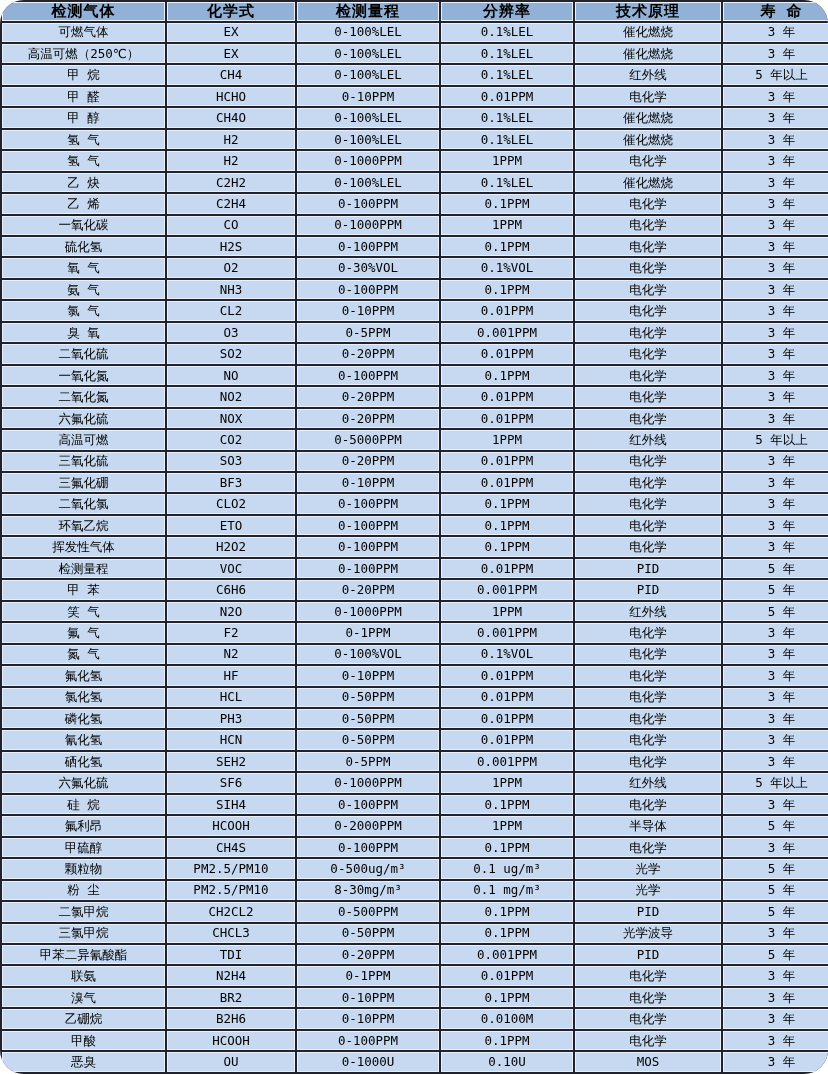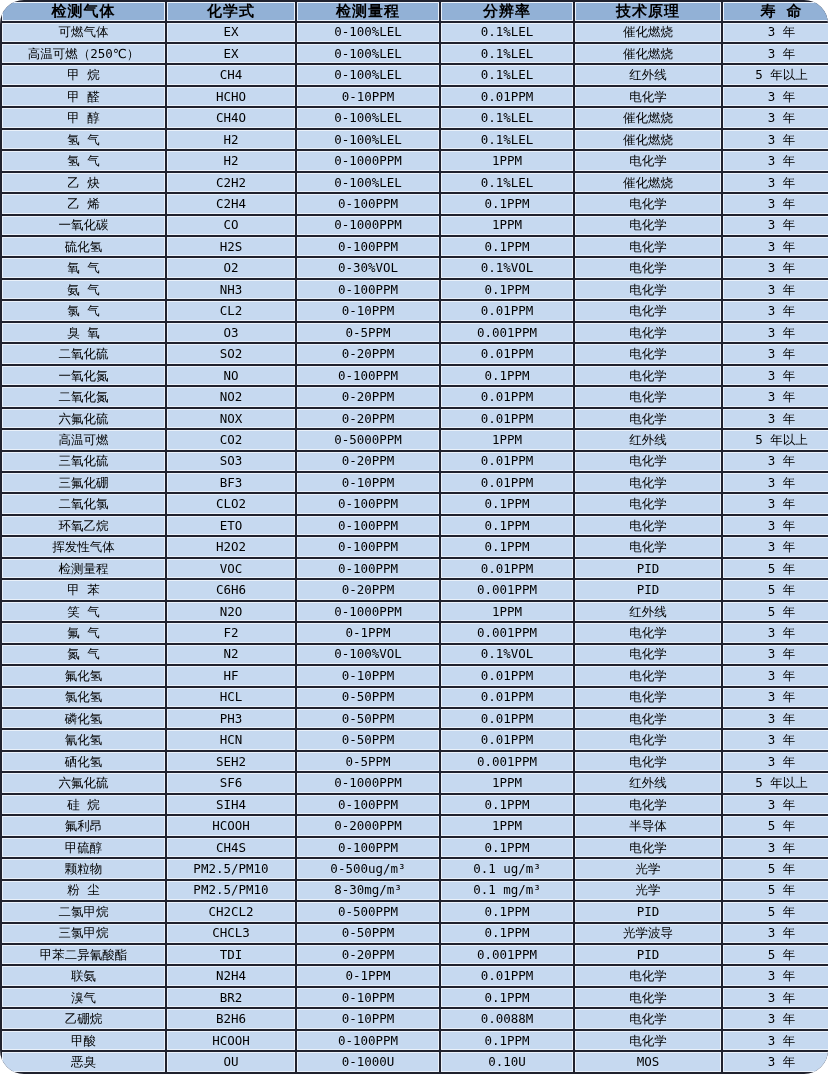--- a/index.html
+++ b/index.html
@@ -436,21 +436,21 @@
           <td class="c-formula">BR2</td>
           <td class="c-range">0-10PPM</td>
           <td class="c-resolution">0.1PPM</td>
           <td class="c-principle">电化学</td>
           <td class="c-lifespan">3 年</td>
         </tr>
         <tr>
           <td class="c-gas">乙硼烷</td>
           <td class="c-formula">B2H6</td>
           <td class="c-range">0-10PPM</td>
-          <td class="c-resolution">0.0088M</td>
+          <td class="c-resolution">0.0100M</td>
           <td class="c-principle">电化学</td>
           <td class="c-lifespan">3 年</td>
         </tr>
         <tr>
           <td class="c-gas">甲酸</td>
           <td class="c-formula">HCOOH</td>
           <td class="c-range">0-100PPM</td>
           <td class="c-resolution">0.1PPM</td>
           <td class="c-principle">电化学</td>
           <td class="c-lifespan">3 年</td>

